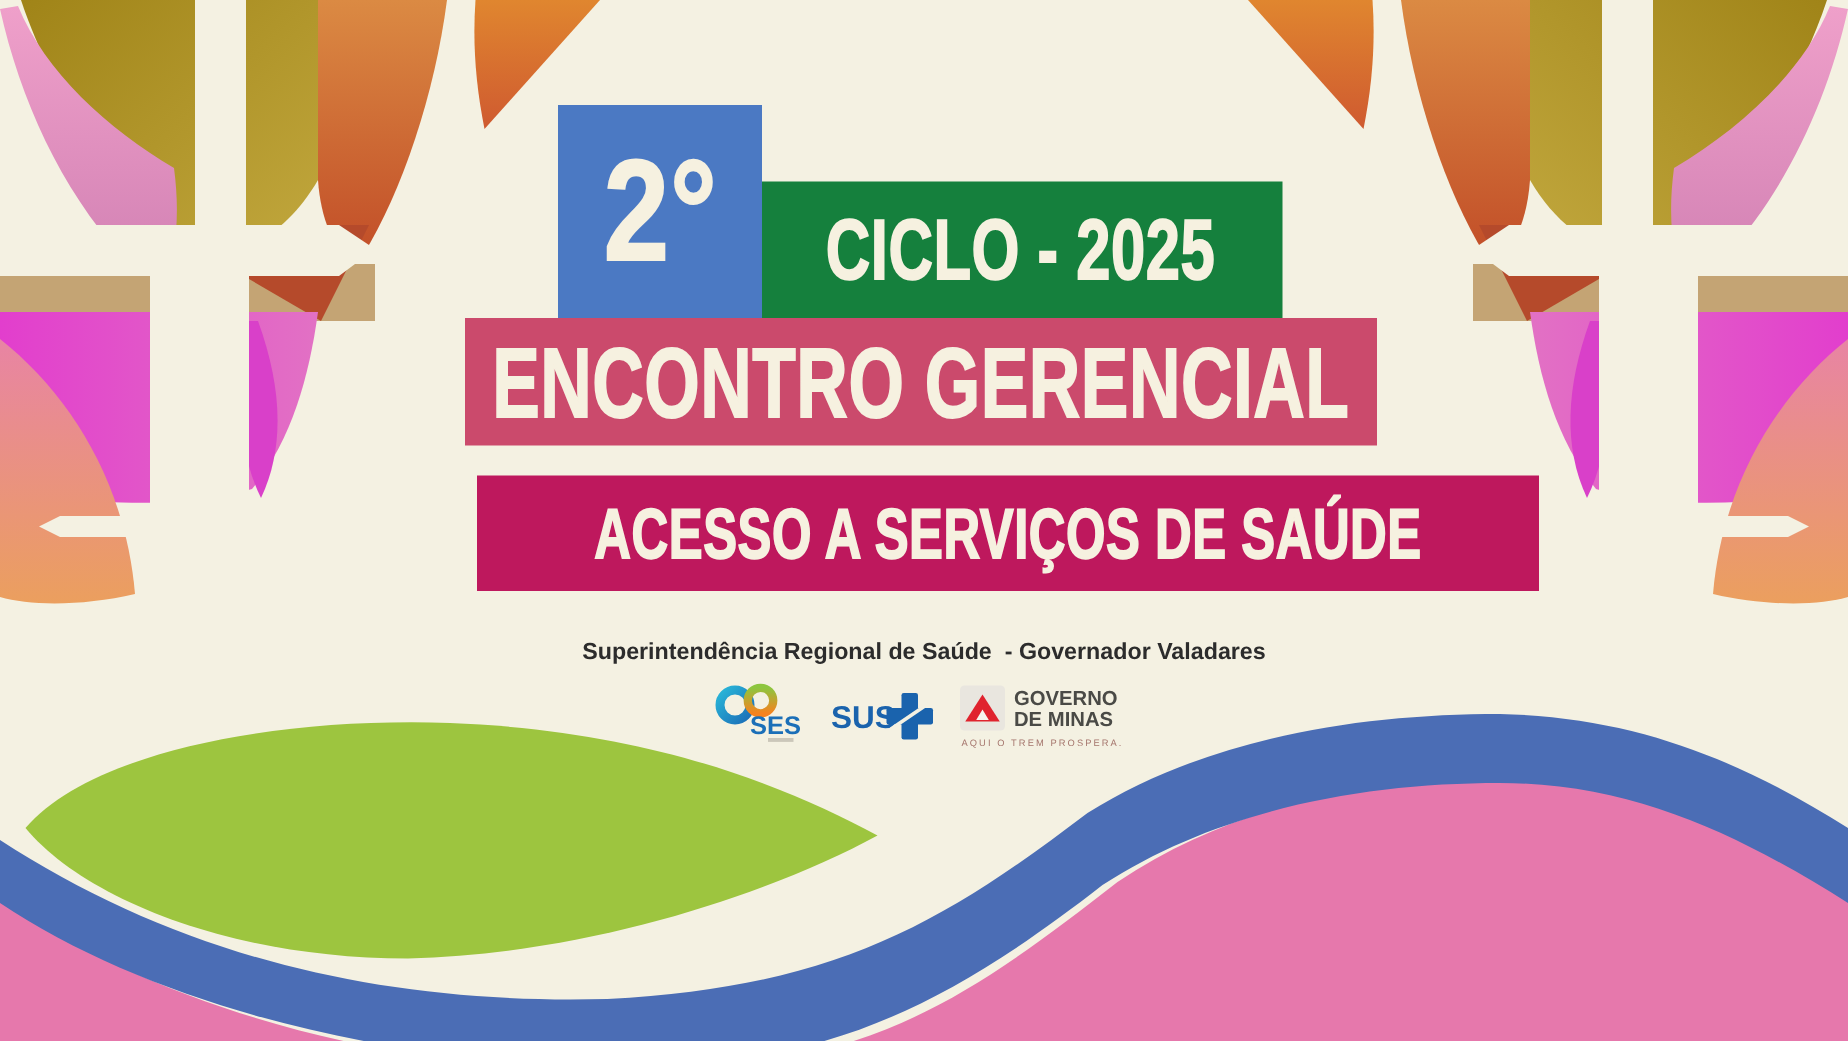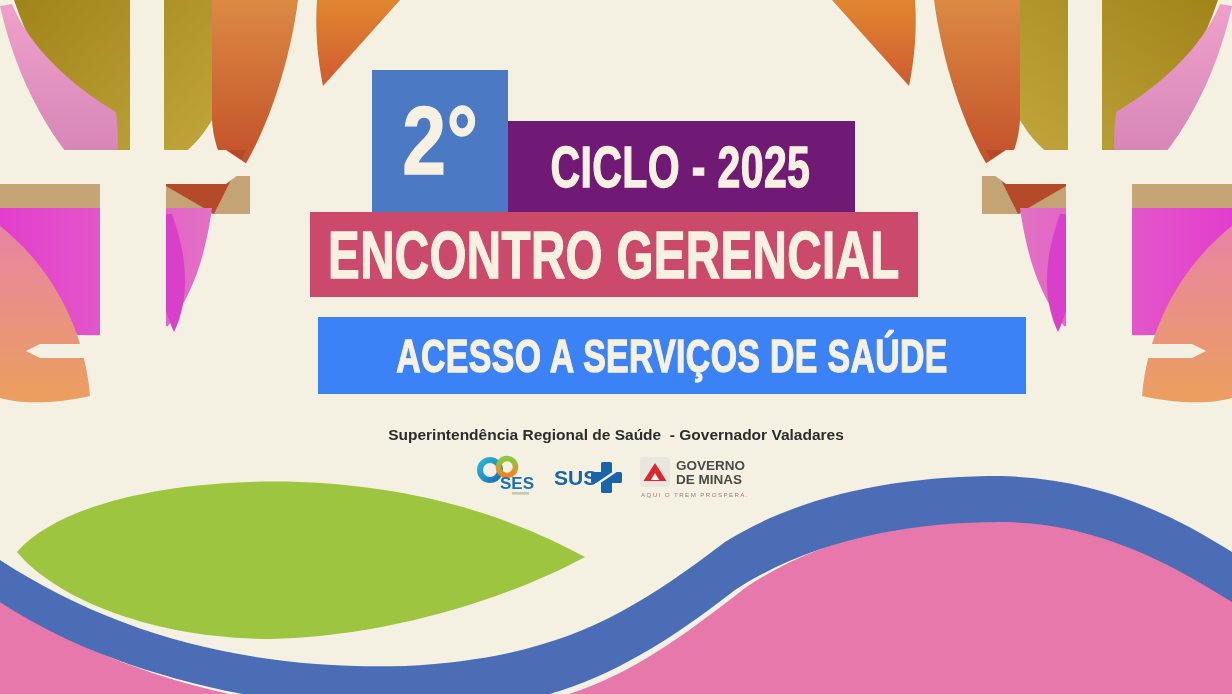--- a/index.html
+++ b/index.html
@@ -7,23 +7,23 @@
     position:relative;width:1232px;height:694px;overflow:hidden;
     background:#f4f1e2;font-family:"Liberation Sans",sans-serif;
   }
   .abs{position:absolute;}
   
   .banner{display:flex;align-items:center;justify-content:center;color:#f6f1e0;}
   .badge{
     left:372px;top:70px;width:136px;height:142px;background:#4b79c3;
     font-size:96px;font-weight:bold;z-index:6;
   }
-  .bar-orange{left:505px;top:121px;width:350px;height:91px;background:#701a75;font-size:57px;font-weight:bold;z-index:5;}
+  .bar-orange{left:505px;top:121px;width:350px;height:91px;background:#15803d;font-size:57px;font-weight:bold;z-index:5;}
   .bar-pink{left:310px;top:212px;width:608px;height:85px;background:#cb4a6c;font-size:66px;font-weight:bold;z-index:7;}
-  .bar-green{left:318px;top:317px;width:708px;height:77px;background:#3b82f6;font-size:47px;font-weight:bold;z-index:5;}
+  .bar-green{left:318px;top:317px;width:708px;height:77px;background:#be185d;font-size:47px;font-weight:bold;z-index:5;}
   .cond{display:inline-block;transform:scaleX(.72);transform-origin:center;white-space:nowrap;
         -webkit-text-stroke:1.3px #f6f1e0;letter-spacing:.5px;}
   .badge .cond{transform:scaleX(.82);}
   
   .orgline{
     left:0;top:426px;width:1232px;text-align:center;
     font-size:15.5px;font-weight:bold;color:#2c2c2c;white-space:pre;z-index:8;
   }
   .logo-row{
     left:0;top:450px;width:1232px;height:54px;display:flex;align-items:center;

